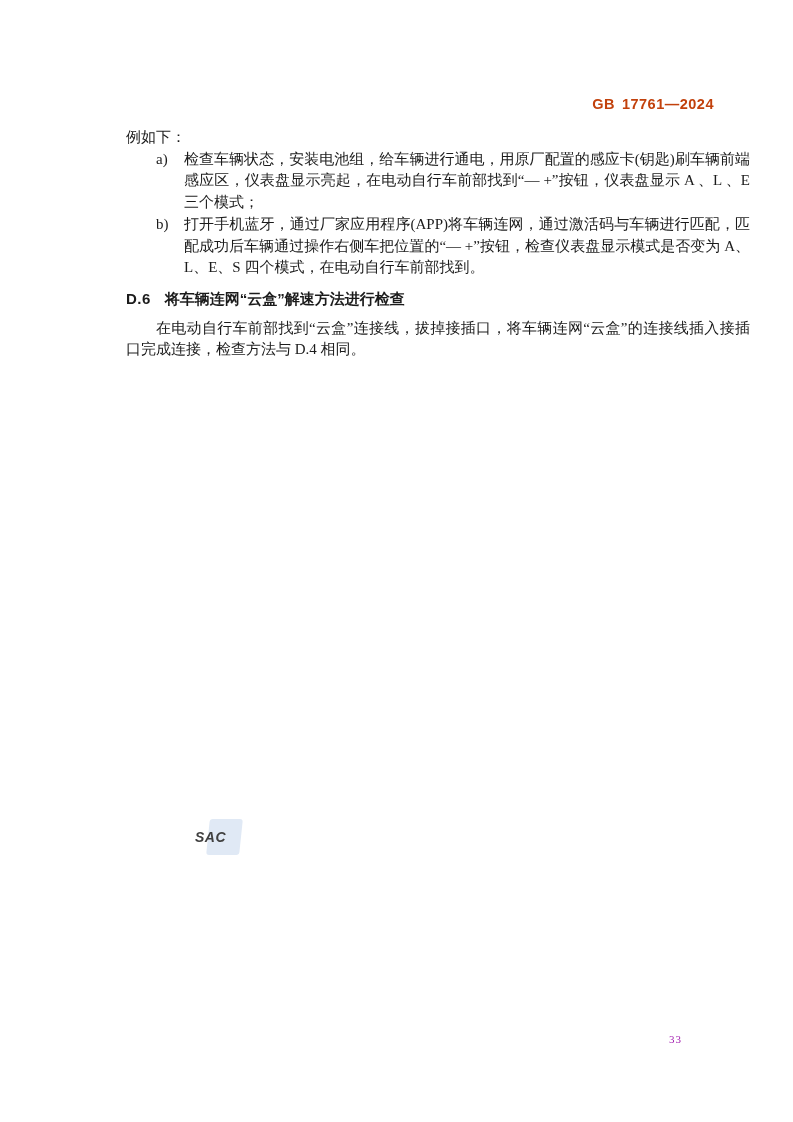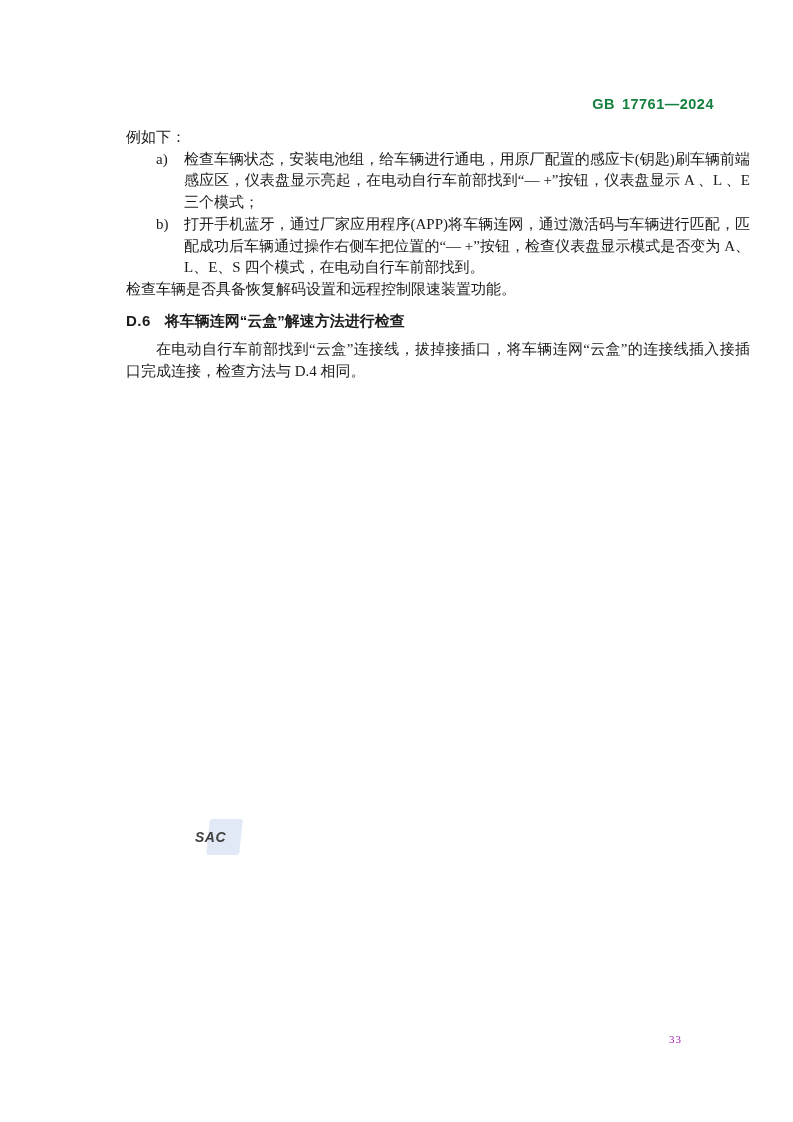--- a/index.html
+++ b/index.html
@@ -14,21 +14,21 @@
     color: #1b1b1b;
     overflow: hidden;
   }
   .doc-code {
     position: absolute;
     top: 96px;
     right: 79px;
     font-family: "Liberation Sans", sans-serif;
     font-size: 14.5px;
     letter-spacing: 0.5px;
-    color: #15803d;
+    color: #c2410c;
     white-space: nowrap;
   }
   .doc-code .gb { font-weight: bold; margin-right: 7px; }
   .doc-code .num { font-weight: 600; }
 
   .content {
     position: absolute;
     left: 90px;
     top: 127px;
     width: 624px;
@@ -109,21 +109,20 @@
       <span class="li-marker">a)</span>
       <span class="li-text">检查车辆状态，安装电池组，给车辆进行通电，用原厂配置的感应卡(钥匙)刷车辆前端感应区，仪表盘显示亮起，在电动自行车前部找到“— +”按钮，仪表盘显示 A 、L 、E 三个模式；</span>
     </div>
 
     <div class="list-item">
       <span class="li-indent"></span>
       <span class="li-marker">b)</span>
       <span class="li-text">打开手机蓝牙，通过厂家应用程序(APP)将车辆连网，通过激活码与车辆进行匹配，匹配成功后车辆通过操作右侧车把位置的“— +”按钮，检查仪表盘显示模式是否变为 A、L、E、S 四个模式，在电动自行车前部找到。</span>
     </div>
 
-    <p class="closing-para">检查车辆是否具备恢复解码设置和远程控制限速装置功能。</p>
 
     <h3 class="section-heading">
       <span class="sec-num">D.6</span><span class="sec-title">将车辆连网“云盒”解速方法进行检查</span>
     </h3>
 
 
     <p class="body-para">在电动自行车前部找到“云盒”连接线，拔掉接插口，将车辆连网“云盒”的连接线插入接插口完成连接，检查方法与 D.4 相同。</p>
 
   </div>
 

